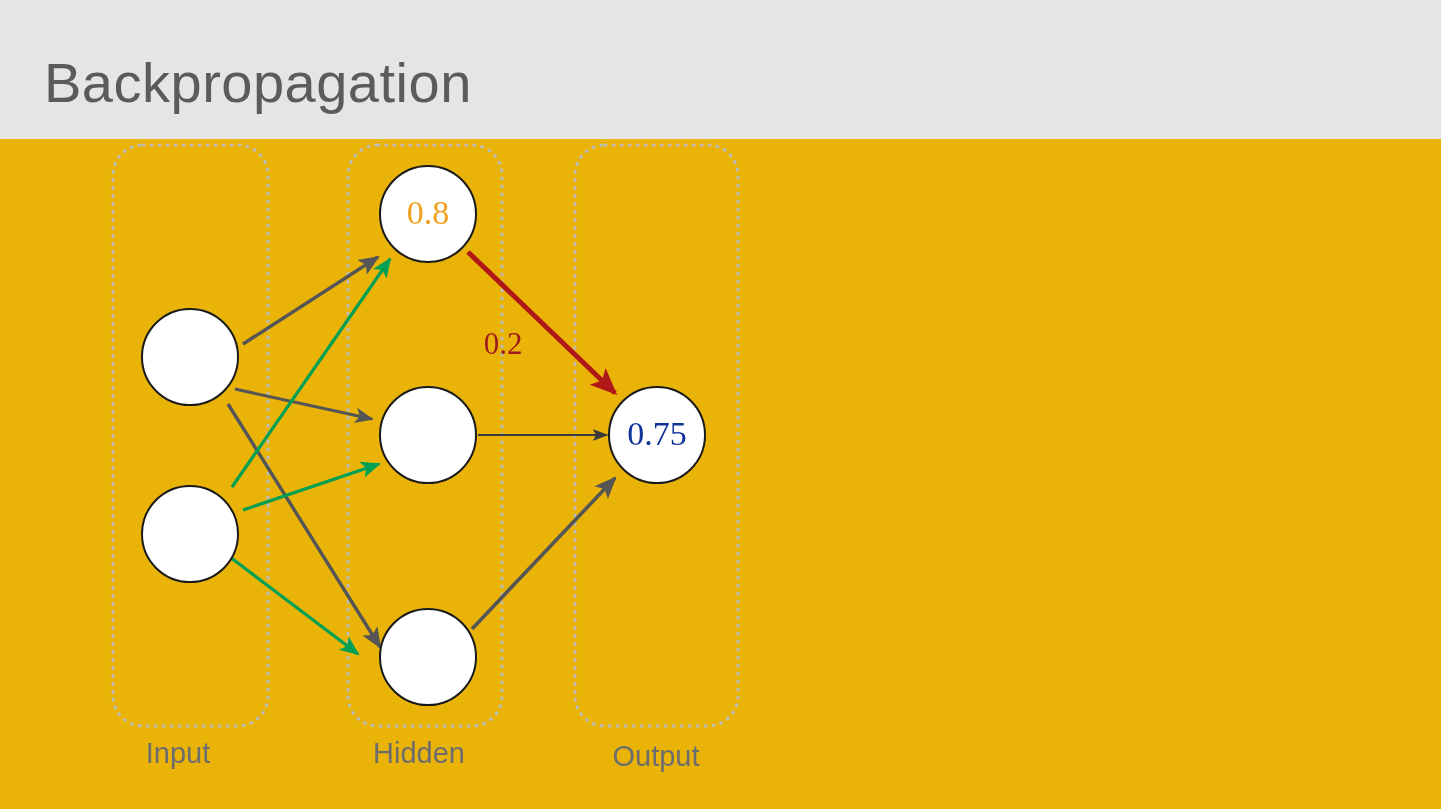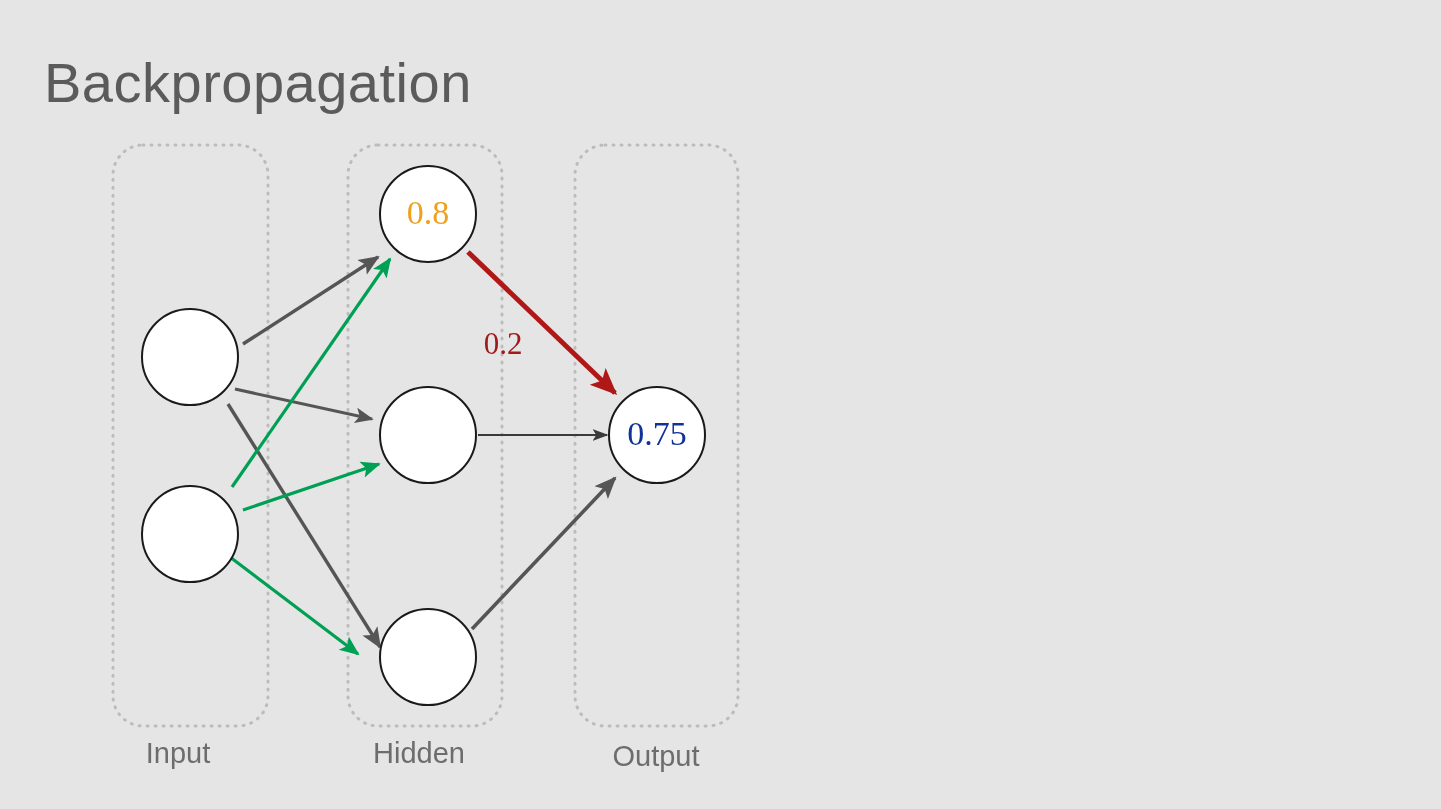--- a/index.html
+++ b/index.html
@@ -11,21 +11,21 @@
     width: 1441px;
     height: 809px;
     background: #ffffff;
     font-family: "Liberation Sans", sans-serif;
     overflow: hidden;
   }
   #slide {
     position: relative;
     width: 1441px;
     height: 809px;
-    background: #e5e5e5;
+    background: #eab308;
   }
   #header-band {
     position: absolute;
     left: 0;
     top: 0;
     width: 1441px;
     height: 139px;
     background: #e5e5e5;
   }
   #slide-title {

